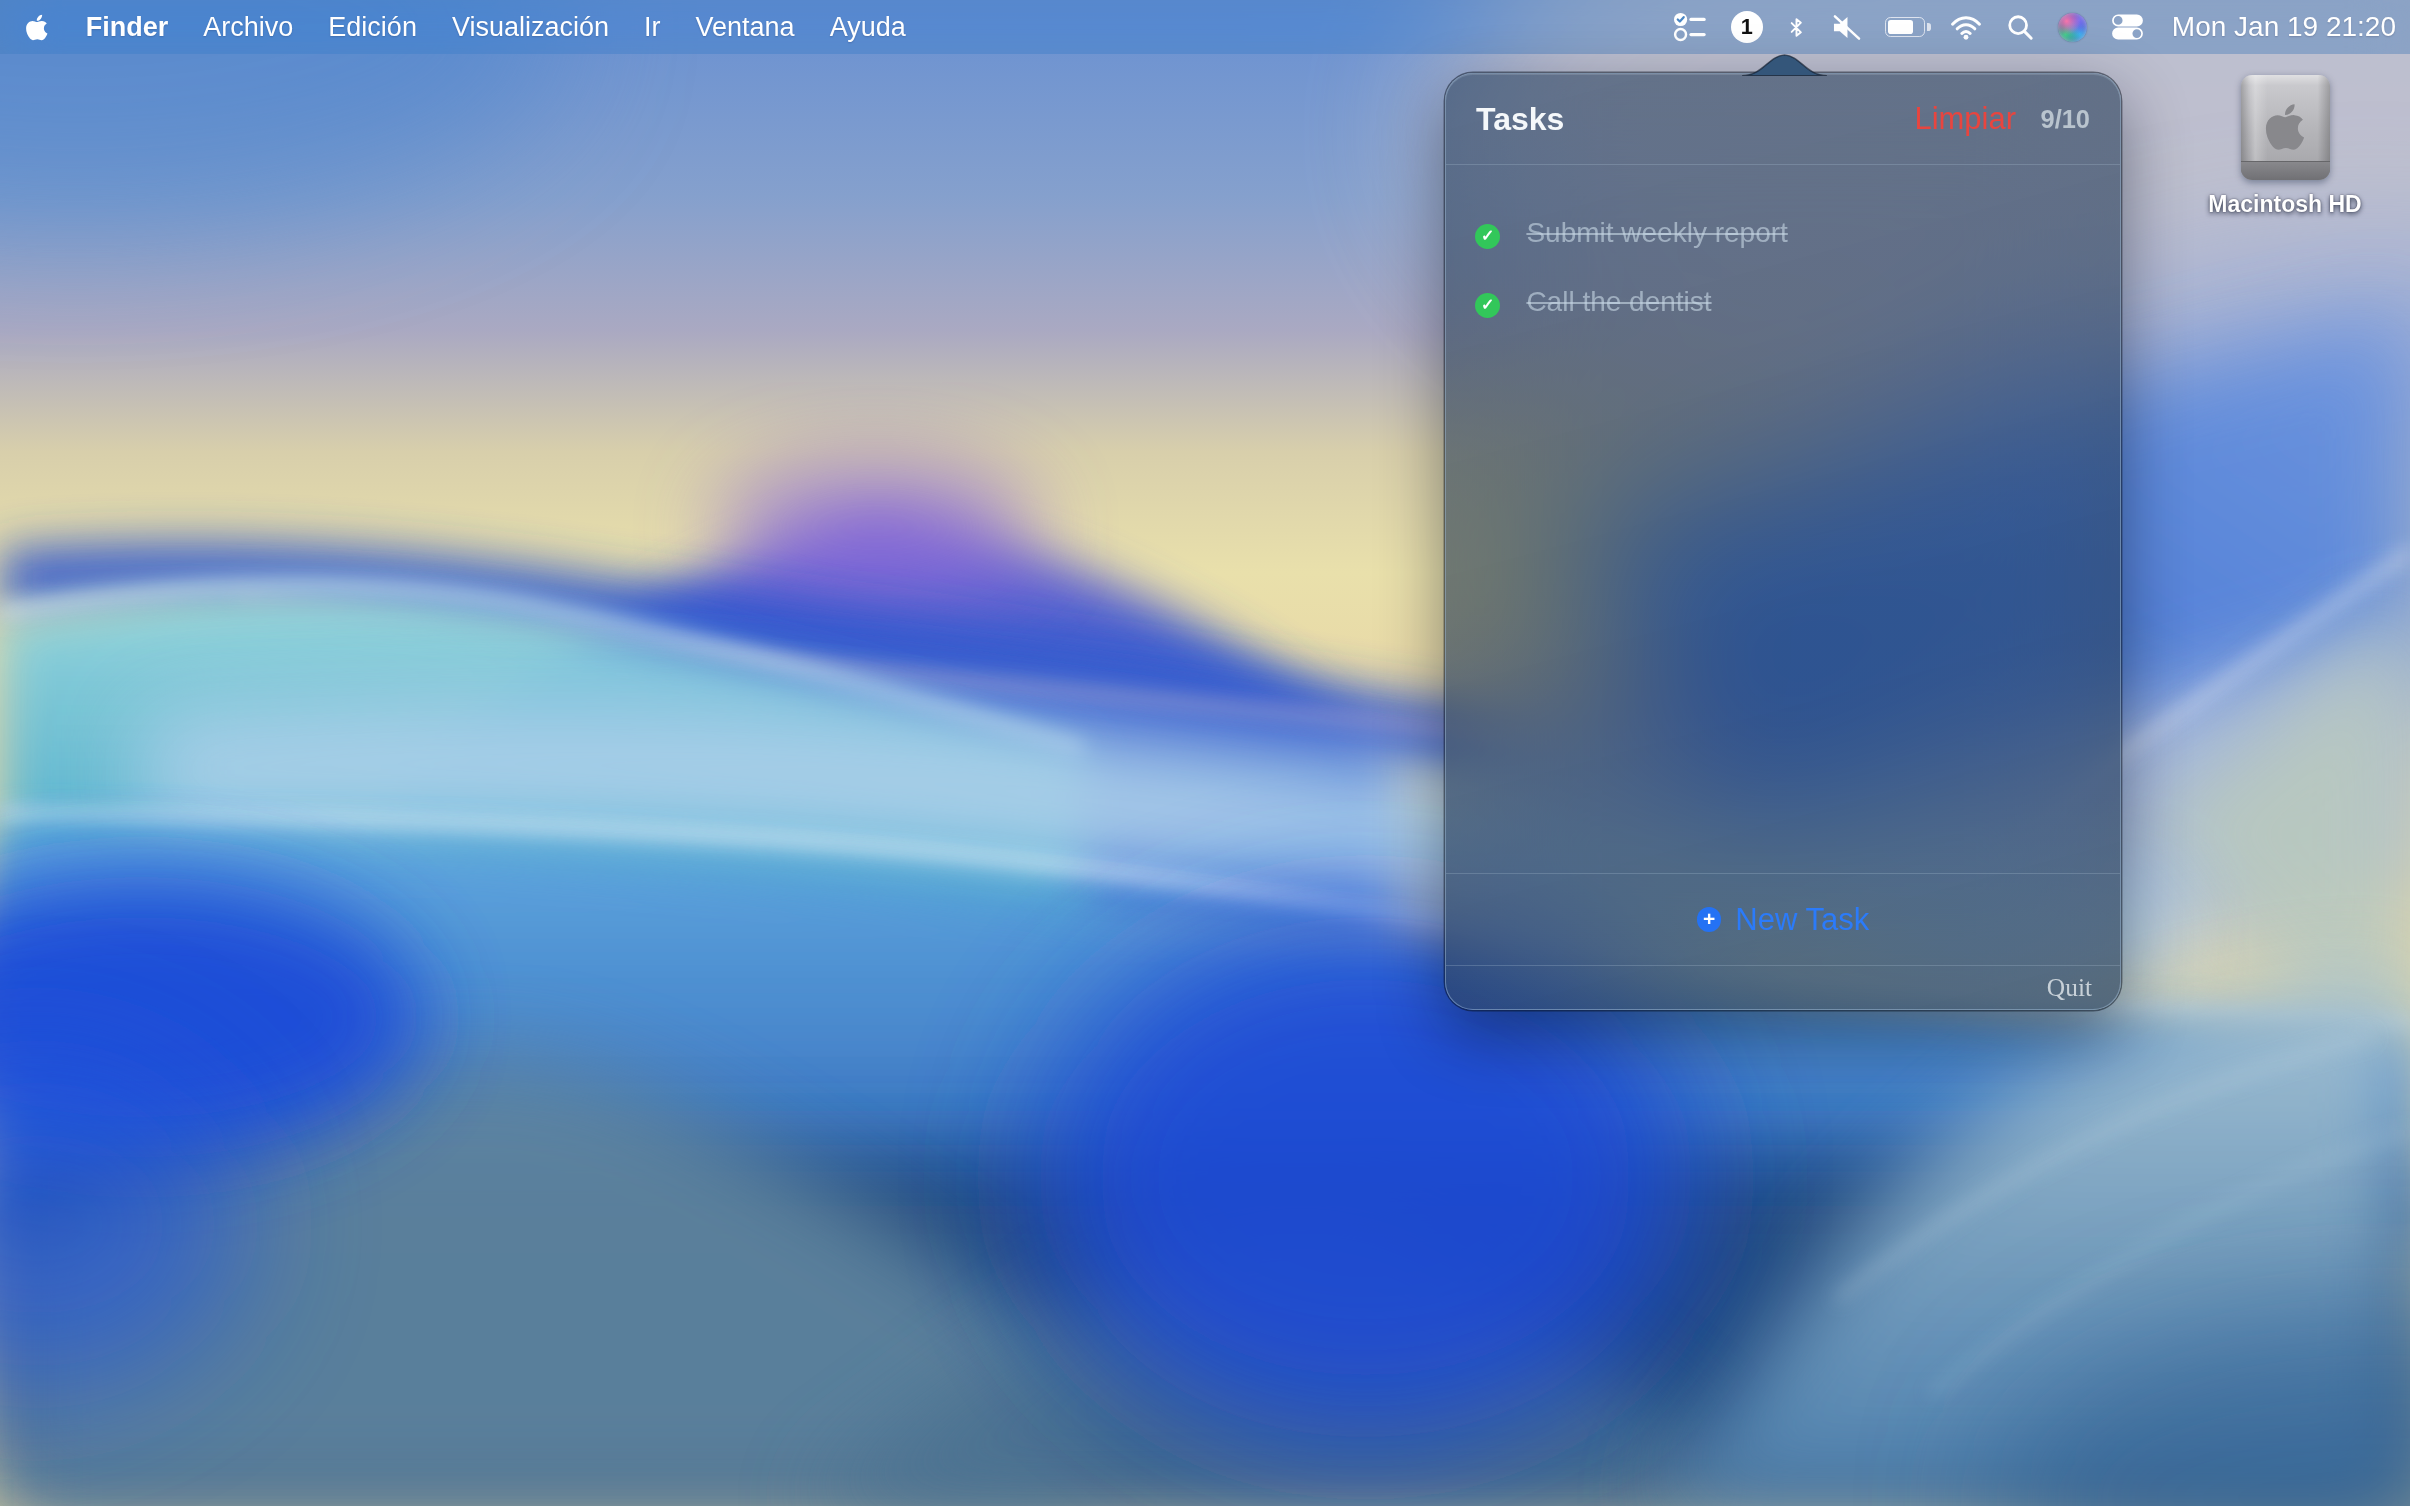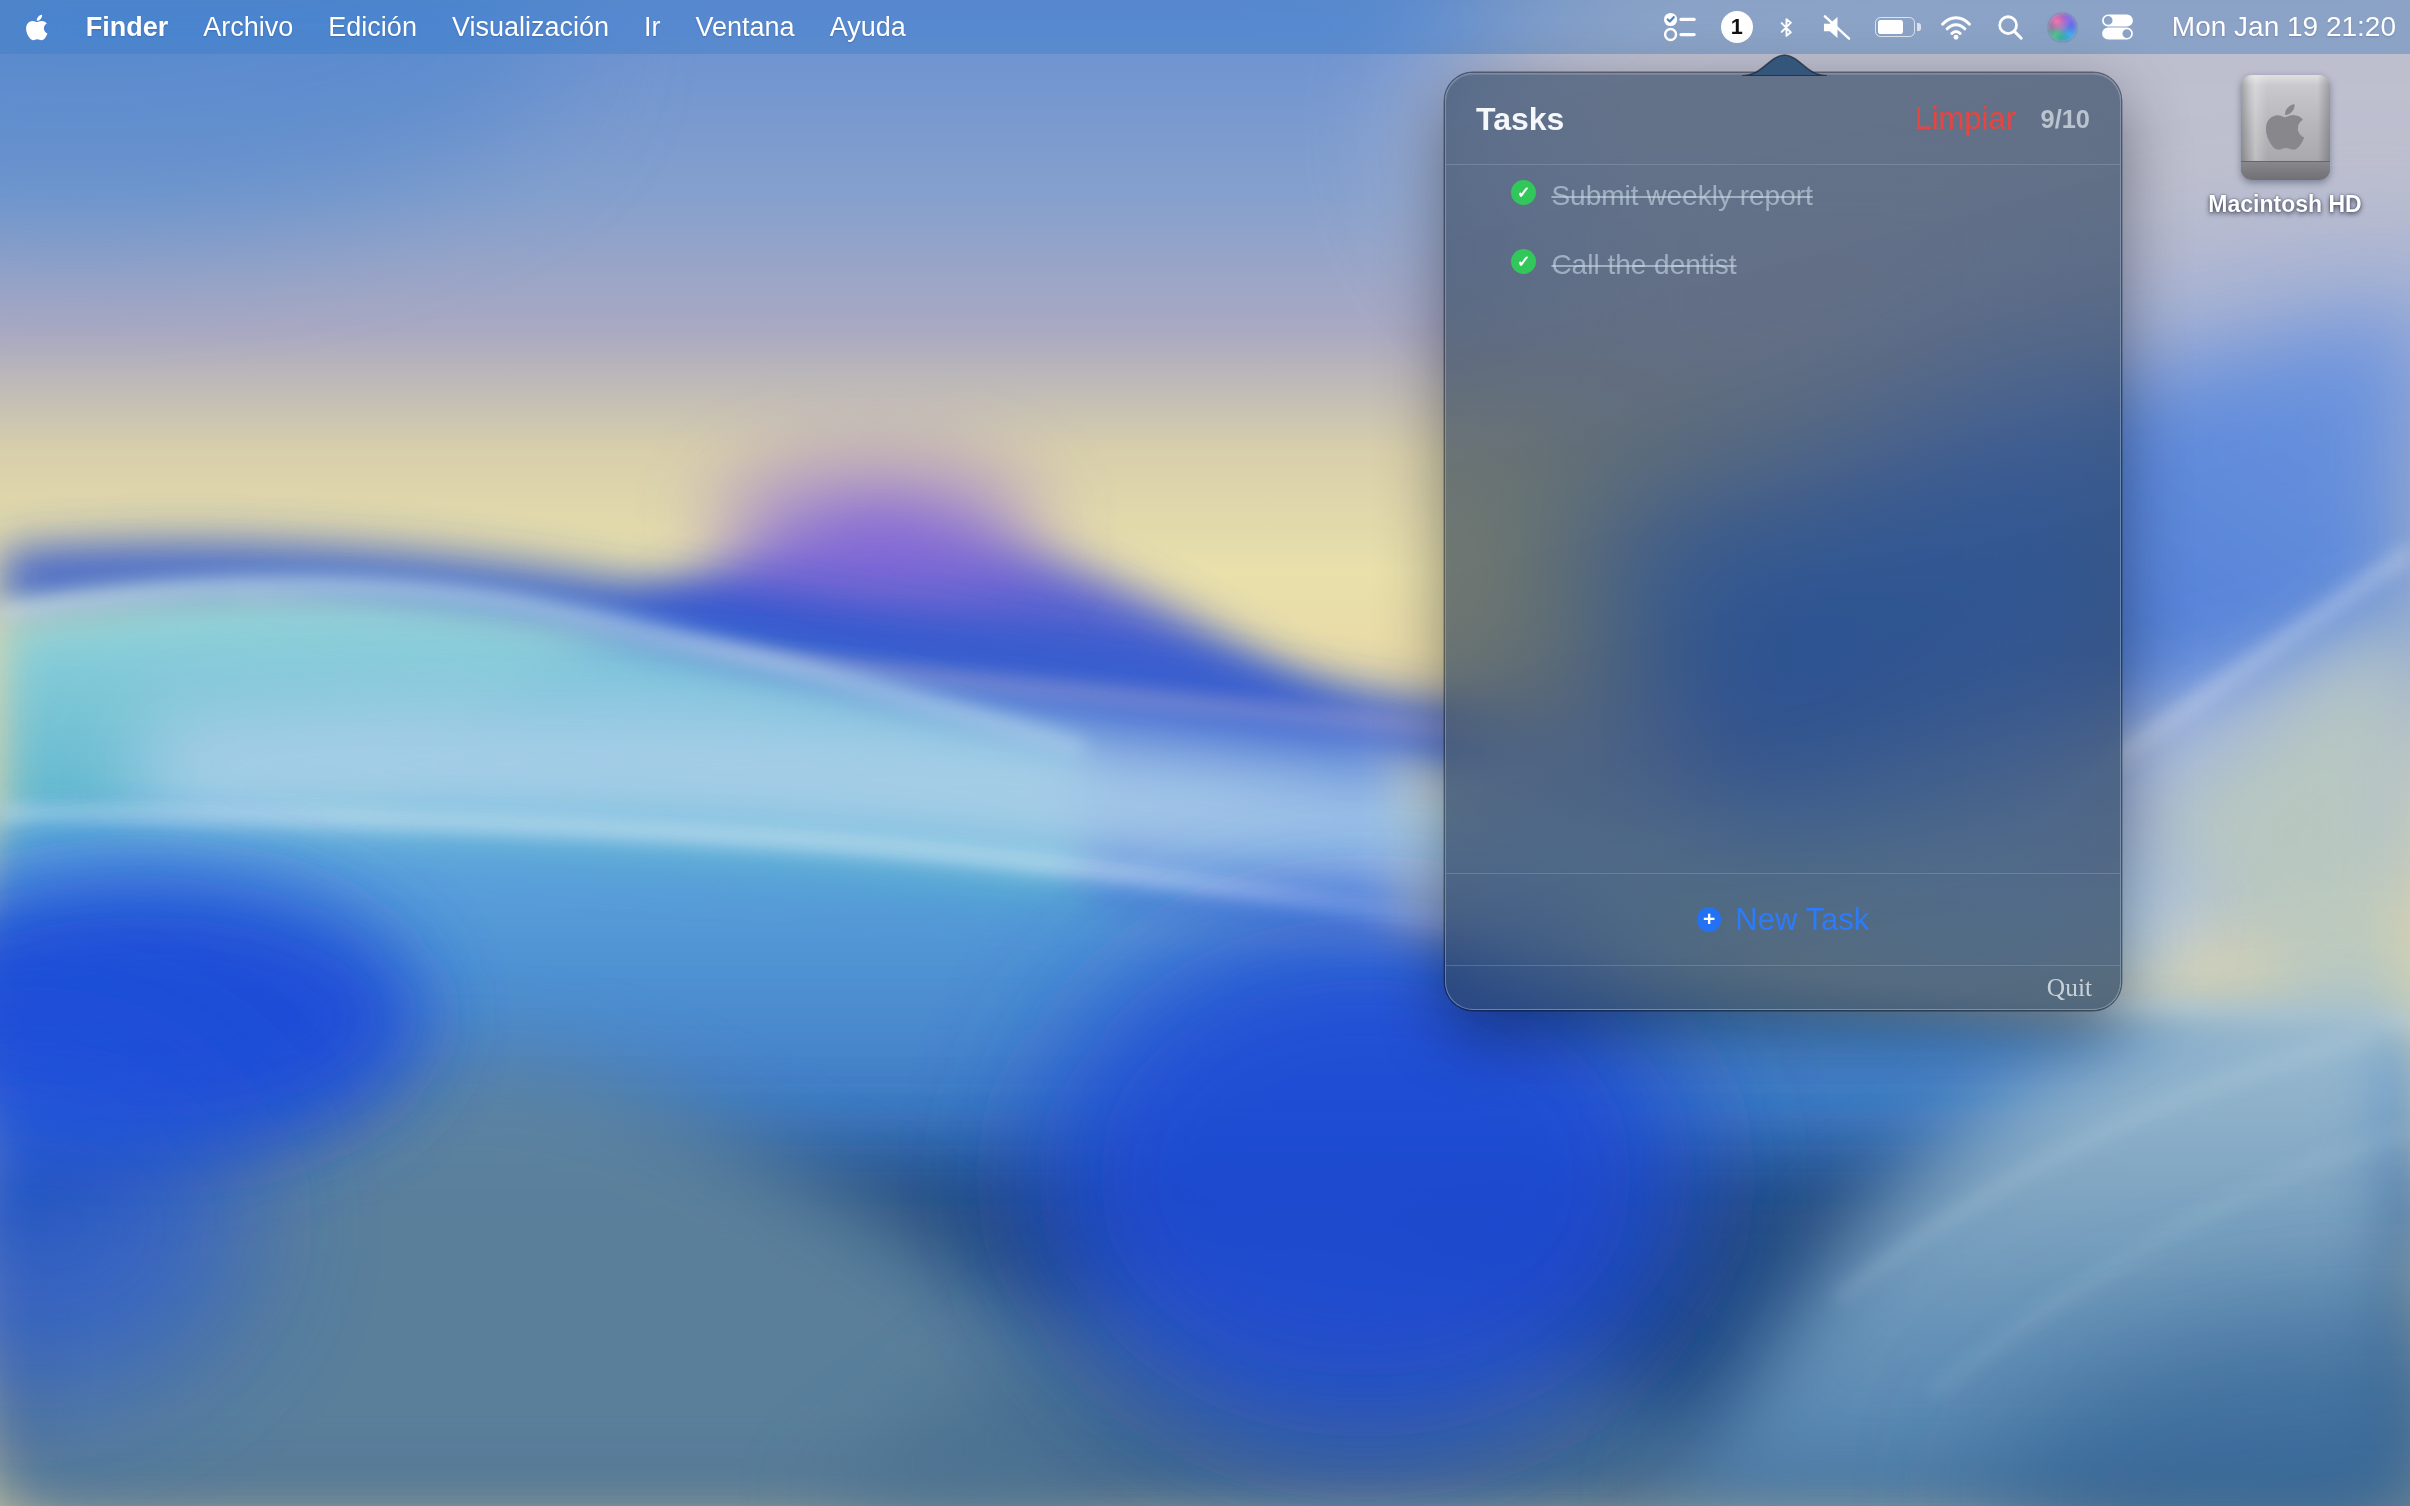--- a/index.html
+++ b/index.html
@@ -37,41 +37,41 @@
       radial-gradient(circle at 30% 28%, rgba(255,120,170,.95), rgba(255,120,170,0) 48%),
       radial-gradient(circle at 72% 26%, rgba(120,110,245,.95), rgba(120,110,245,0) 52%),
       radial-gradient(circle at 26% 74%, rgba(60,220,130,.9), rgba(60,220,130,0) 50%),
       radial-gradient(circle at 74% 72%, rgba(50,190,245,.95), rgba(50,190,245,0) 55%),
       radial-gradient(circle at 50% 50%, #6a59e0 0%, #2c2070 100%);
     box-shadow: inset 0 0 5.6px rgba(255,255,255,.55), 0 0 1.9px rgba(0,0,0,.25);
   }
   .battery { position:relative; width:40px; height:20px; border:1.9px solid rgba(255,255,255,.7); border-radius:5.6px; }
   .battery-fill { position:absolute; left:1.9px; top:1.9px; bottom:1.9px; width:24.5px; background:#fff; border-radius:2.8px; }
   .battery-nub { position:absolute; right:-6.6px; top:4.7px; width:3.8px; height:8.5px; background:rgba(255,255,255,.7); border-radius:0 2.8px 2.8px 0; }
-  .clock { font-size:28px; white-space:nowrap; margin-left:13px; }
+  .clock { font-size:28px; white-space:nowrap; margin-left:3px; }
 
   
   .panel {
     position:absolute; left:1445px; top:73px; width:676px; height:937px;
     border-radius:28px;
     background:linear-gradient(165deg, rgba(46,68,94,0.62), rgba(38,56,78,0.66));
     backdrop-filter: blur(66px) saturate(150%);
     border:0.9px solid rgba(150,175,200,0.55);
     box-shadow:0 0 0 1.4px rgba(5,15,30,0.5), 0 24.5px 66px rgba(0,10,30,0.45), inset 0 0.9px 0 rgba(255,255,255,0.12);
     display:flex; flex-direction:column; color:#eef3f6;
   }
   .panel-arrow { position:absolute; top:-21px; left:296px; width:85px; height:22.6px; }
   .panel-header { height:90px; flex:0 0 auto; display:flex; align-items:center; justify-content:space-between; padding:12px 30px; }
   .panel-title { font-size:32px; font-weight:700; color:#f5f8fa; }
   .header-right { display:flex; align-items:center; gap:24.5px; }
   .clear-btn { font-size:31px; font-weight:400; color:#e8453f; cursor:pointer; }
   .counter { font-size:25.4px; font-weight:600; color:#b9c4ce; }
   .divider { height:0.9px; background:rgba(170,190,210,0.28); flex:0 0 auto; }
   .task-list { flex:0 0 auto; padding-top:15px; }
-  .task-row { height:69px; display:flex; align-items:flex-start; gap:15px; padding:0 30px 0 29px; cursor:pointer;margin-left:36px; }
+  .task-row { height:69px; display:flex; align-items:flex-end; gap:26px; padding:0 30px 0 29px; cursor:pointer; }
   .check-circle { width:25.4px; height:25.4px; border-radius:50%; flex:0 0 auto; display:flex; align-items:center; justify-content:center; }
   .check-circle.done { background:#32c75a; }
   .check-circle.done::after { content:"✓"; color:#fff; font-size:16px; font-weight:700; line-height:1; }
   .check-circle.open { border:2.4px solid rgba(190,205,216,0.75); background:transparent; }
   .task-label { font-size:28px; color:#f0f5f8; }
   .task-row.done .task-label {
     color:rgba(198,214,228,0.62);
     text-decoration:line-through;
     text-decoration-color:rgba(198,214,228,0.62);
     text-decoration-thickness:1.9px;

